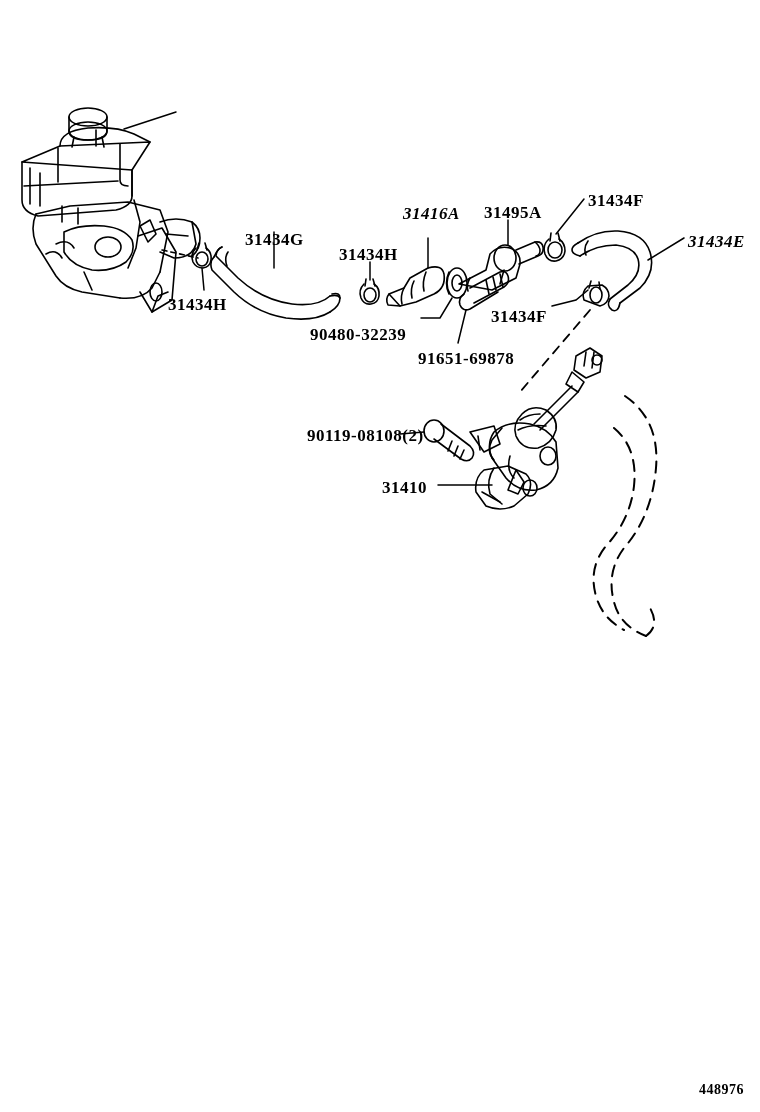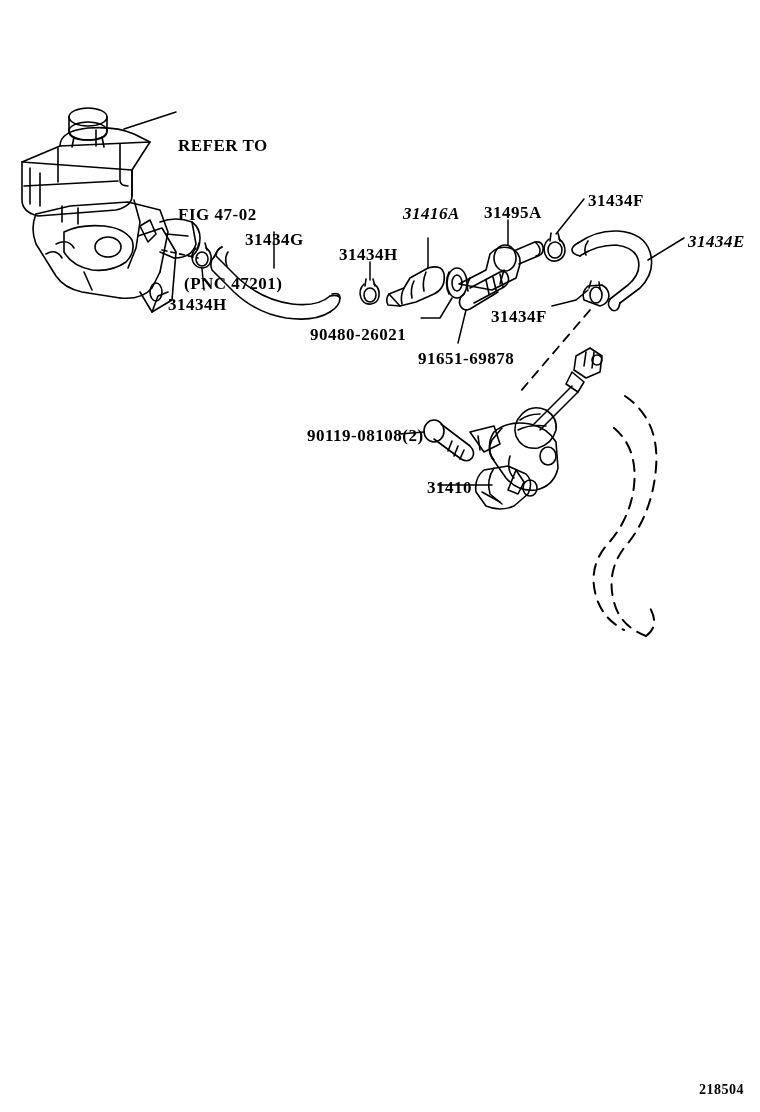--- a/index.html
+++ b/index.html
@@ -224,45 +224,40 @@
       <path d="M458 343 L466 310"></path>
       <path d="M508 220 L508 245"></path>
       <path d="M584 199 L556 234"></path>
       <path d="M684 238 L648 260"></path>
       <path d="M552 306 L576 300 L588 290"></path>
       <path d="M400 434 L424 432"></path>
       <path d="M438 485 L492 485"></path>
     </g>
   </svg>
 
-  <div class="refblock" style="left:178px; top:88px;">
-    <div>REFER TO</div>
-    <div>FIG 47-02</div>
-    <div style="padding-left:6px">(PNC 47201)</div>
-  </div>
 
   <div class="lbl" style="left:245px; top:214px;margin-top:16px;">31434G</div>
 
   <div class="lbl" style="left:168px; top:295px;">31434H</div>
 
   <div class="lbl" style="left:339px; top:245px;">31434H</div>
 
-  <div class="lbl" style="left:310px; top:325px;">90480-26021</div>
+  <div class="lbl" style="left:310px; top:325px;">90480-32239</div>
 
   <div class="lbl" style="left:403px; top:204px;font-style:italic;">31416A</div>
 
   <div class="lbl" style="left:484px; top:203px;">31495A</div>
 
   <div class="lbl" style="left:588px; top:191px;">31434F</div>
 
   <div class="lbl" style="left:688px; top:232px;font-style:italic;">31434E</div>
 
   <div class="lbl" style="left:491px; top:307px;">31434F</div>
 
   <div class="lbl" style="left:418px; top:349px;">91651-69878</div>
 
   <div class="lbl" style="left:263px; top:426px;margin-left:44px;">90119-08108(2)</div>
 
-  <div class="lbl" style="left:382px; top:478px;margin-left:45px;">31410</div>
-
-  <div class="diagid" style="left:699px; top:1082px;">218504</div>
+  <div class="lbl" style="left:382px; top:478px;">31410</div>
+
+  <div class="diagid" style="left:699px; top:1082px;">448976</div>
 
 </div>
 
 </body></html>

